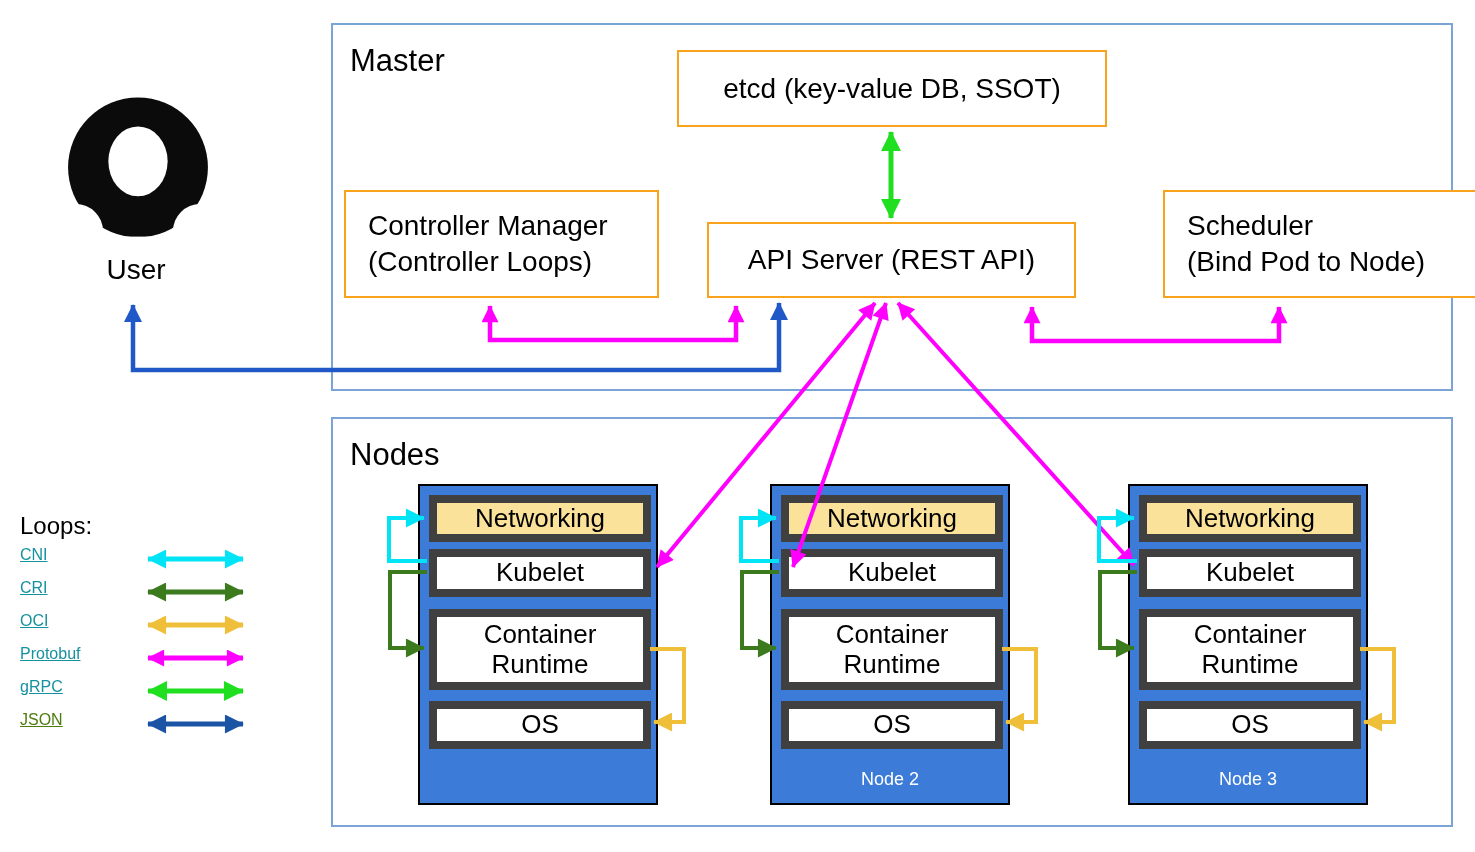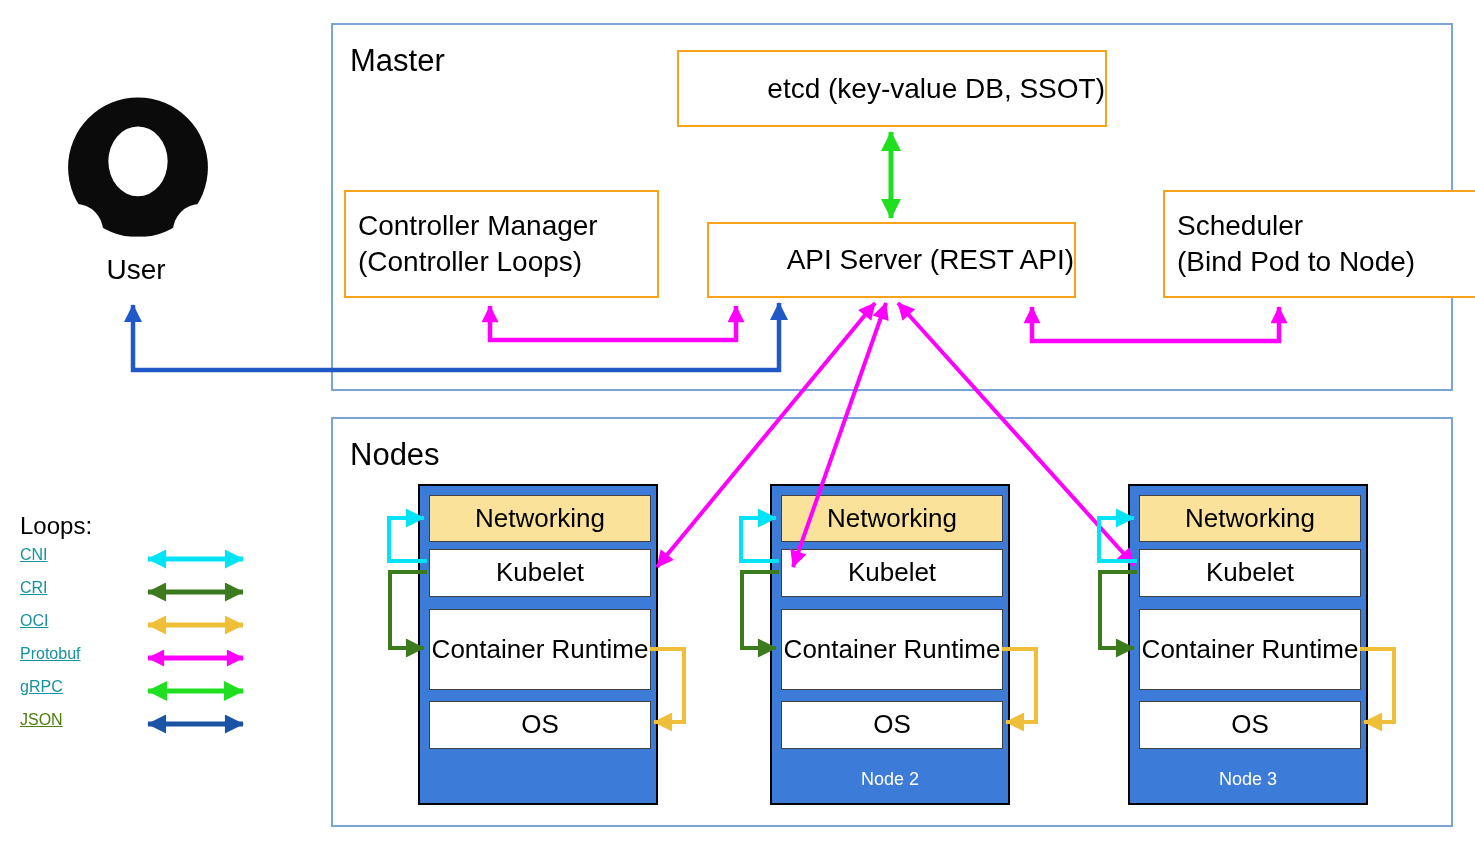--- a/index.html
+++ b/index.html
@@ -12,34 +12,34 @@
   .section{position:absolute;border:2px solid #7aa4d6;background:transparent;}
   .section-master{left:331px;top:23px;width:1122px;height:368px;}
   .section-nodes{left:331px;top:417px;width:1122px;height:410px;}
   .section-title{position:absolute;left:17px;top:18px;font-size:31px;color:#000;}
   
   .component{
     position:absolute;border:2px solid #f9a21b;background:#fff;
     display:flex;flex-direction:column;justify-content:center;
     font-size:28px;line-height:1.28;
   }
-  .component.centered{align-items:flex-end;text-align:center;}
-  .component.left-text{align-items:flex-start;padding-left:12px;}
+  .component.centered{align-items:center;text-align:center;}
+  .component.left-text{align-items:flex-start;padding-left:22px;}
   .box-etcd{left:677px;top:50px;width:430px;height:77px;}
   .box-api{left:707px;top:222px;width:369px;height:76px;}
   .box-cm{left:344px;top:190px;width:315px;height:108px;}
   .box-sched{left:1151px;top:190px;width:315px;height:108px;margin-left:12px;}
   
   .user-icon{position:absolute;left:62px;top:96px;width:152px;height:152px;}
   .user-label{position:absolute;left:60px;top:254px;width:152px;text-align:center;font-size:28px;}
   
   .node{position:absolute;top:484px;width:240px;height:321px;background:#3d7bd8;border:2px solid #000;}
   .node-1{left:418px;} .node-2{left:770px;} .node-3{left:1128px;}
   .layer{
-    position:absolute;left:9px;width:222px;border:1px solid #404040;background:#fff;
+    position:absolute;left:9px;width:222px;border:8px solid #404040;background:#fff;
     display:flex;align-items:center;justify-content:center;text-align:center;
     font-size:26px;line-height:1.15;
   }
   .layer-networking{top:9px;height:47px;background:#fbe29b;}
   .layer-kubelet{top:63px;height:48px;}
   .layer-cr{top:123px;height:81px;}
   .layer-os{top:215px;height:48px;}
   .node-name{
     position:absolute;left:0;top:276px;width:100%;height:34px;
     color:#fff;font-size:18px;text-align:center;line-height:34px;

